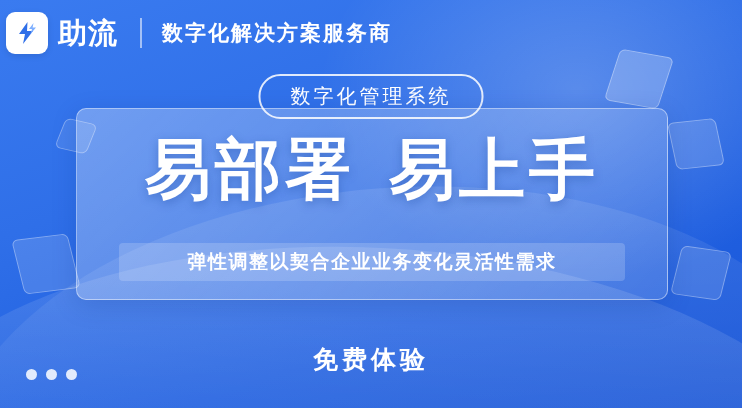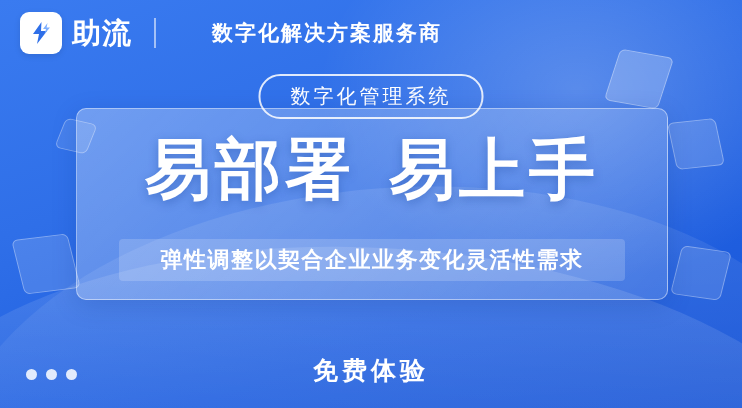--- a/index.html
+++ b/index.html
@@ -60,21 +60,21 @@
   .cube-e { left: 60px;  top: 120px; width: 30px; height: 30px; background: rgba(255,255,255,0.10); transform: rotate(22deg) skewY(-9deg); }
 
   
   .topbar {
     position: absolute;
     left: 0; top: 0;
     width: 742px;
     height: 66px;
     display: flex;
     align-items: center;
-    padding-left: 20px;
+    padding-left: 6px;
     box-sizing: border-box;
   }
   .logo-mark {
     width: 42px;
     height: 42px;
     border-radius: 9px;
     background: #ffffff;
     display: flex;
     align-items: center;
     justify-content: center;
@@ -97,21 +97,20 @@
     background: rgba(255,255,255,0.55);
     margin: 0 20px 0 22px;
     flex: 0 0 auto;
   }
   .slogan {
     color: #ffffff;
     font-size: 21px;
     font-weight: bold;
     letter-spacing: 2px;
     white-space: nowrap;
-    margin-left: 36px;
   }
 
   
   .pill {
     position: absolute;
     left: 50%;
     top: 74px;
     transform: translateX(-50%);
     padding: 7px 30px;
     border: 2px solid rgba(255,255,255,0.85);
@@ -154,31 +153,31 @@
     position: absolute;
     left: 50%;
     bottom: 18px;
     transform: translateX(-50%);
     width: 470px;
     padding: 6px 18px;
     background: rgba(255,255,255,0.18);
     border-radius: 4px;
     text-align: center;
     color: #ffffff;
-    font-size: 22px;
+    font-size: 19px;
     font-weight: bold;
     letter-spacing: 1.5px;
     white-space: nowrap;
   }
 
   
   .cta {
     position: absolute;
     left: 0;
-    bottom: 21px;
+    bottom: 32px;
     width: 742px;
     text-align: center;
     color: #ffffff;
     font-size: 25px;
     font-weight: bold;
     letter-spacing: 4px;
     white-space: nowrap;
   }
 
   

